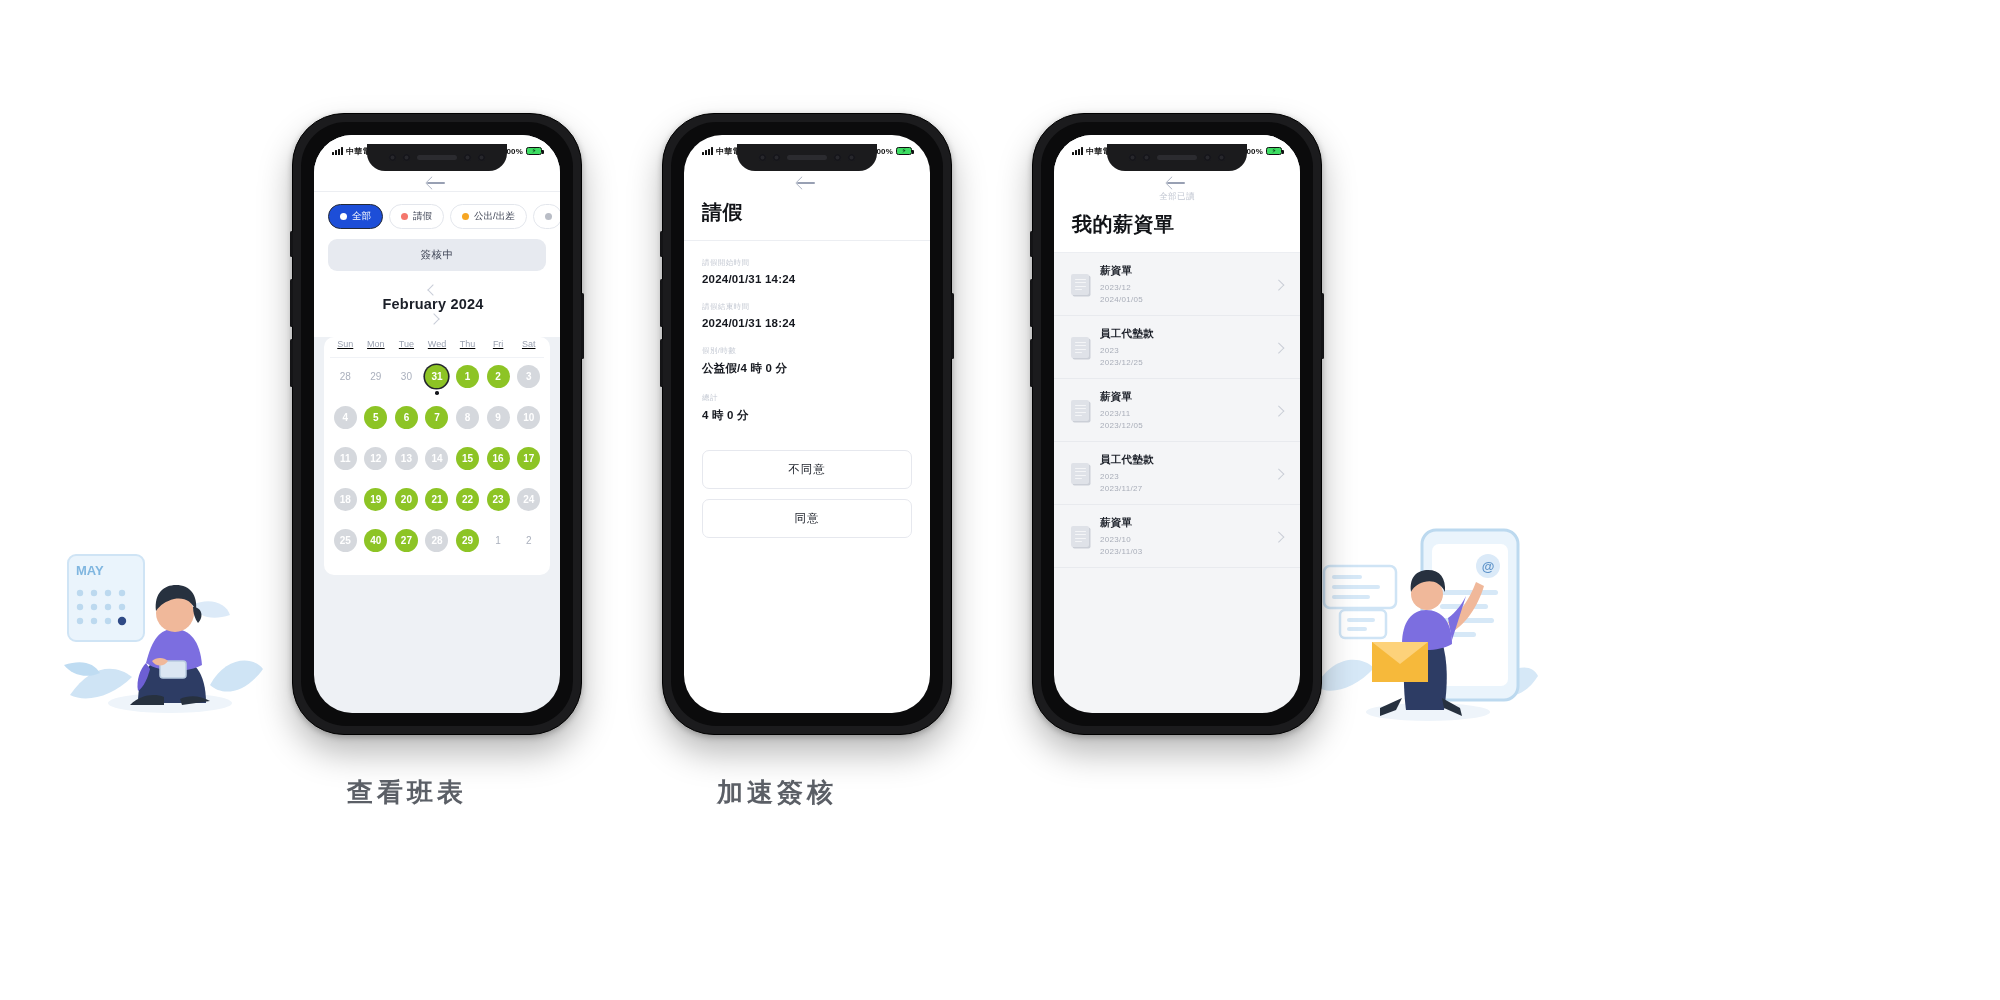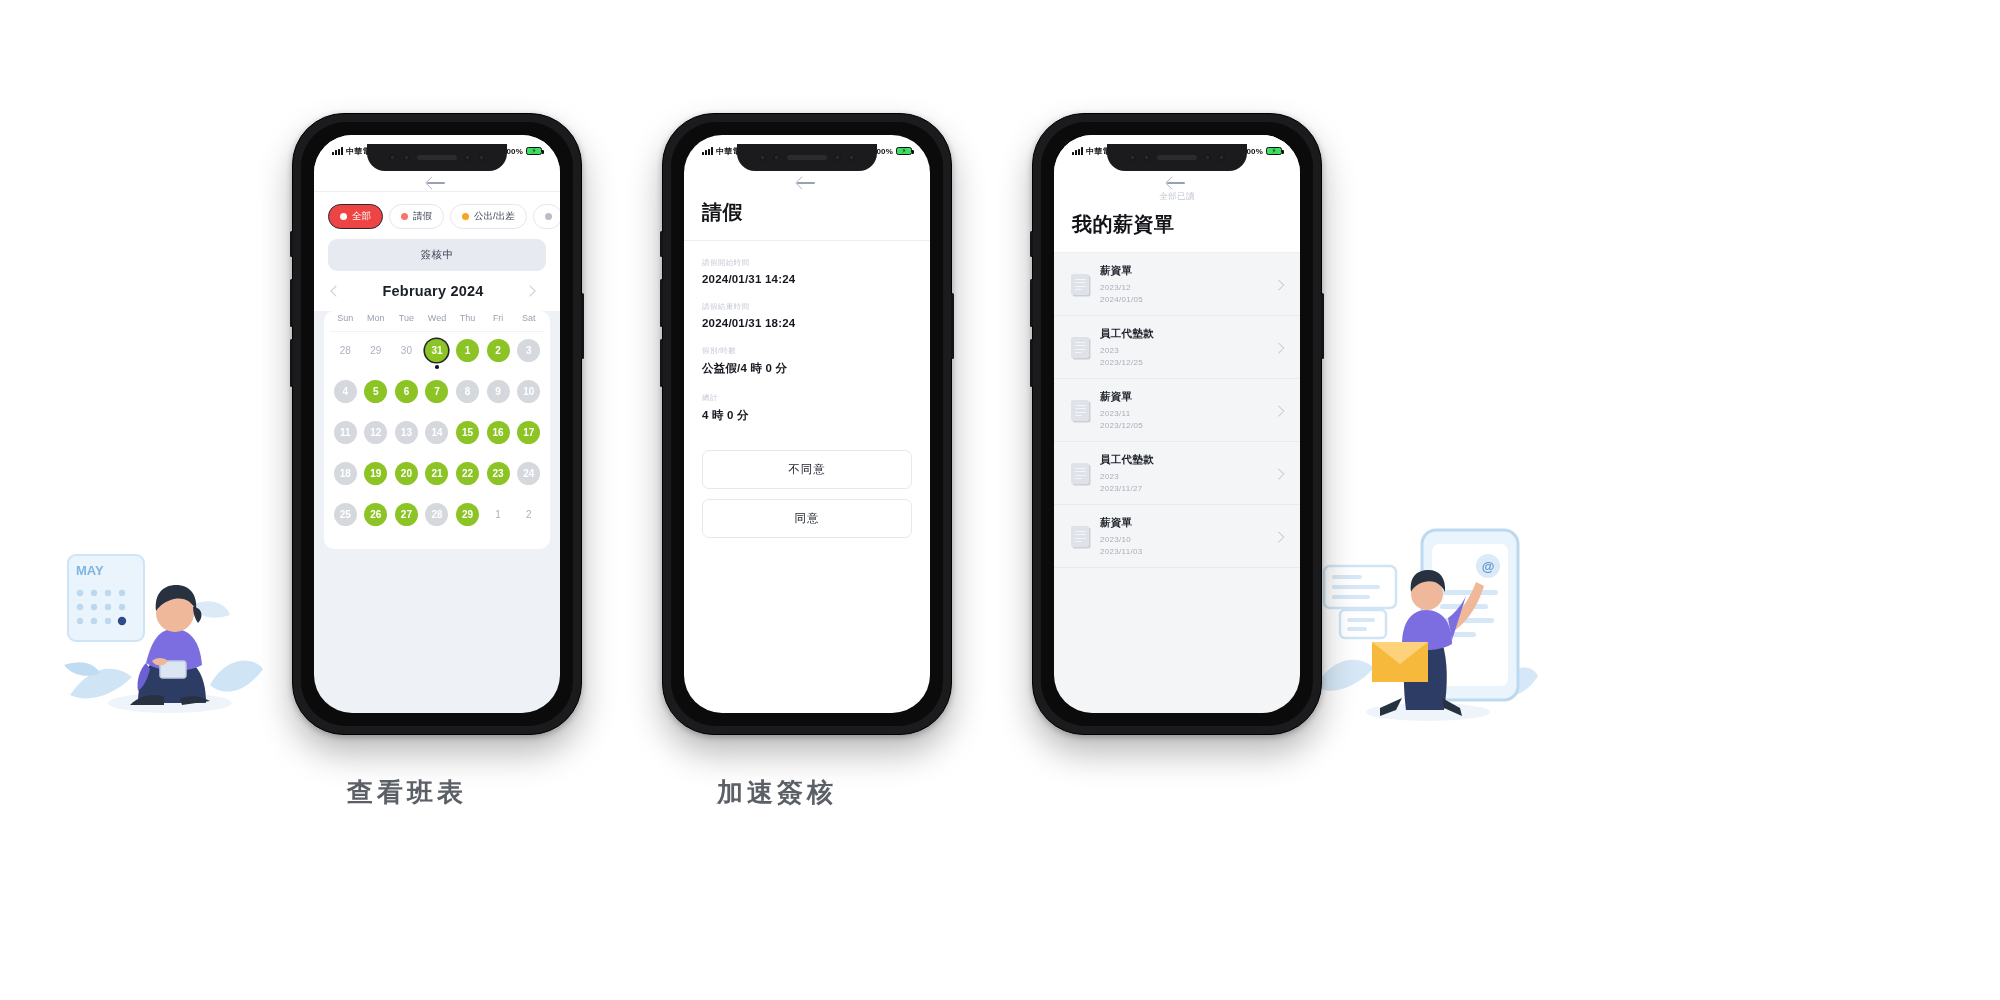--- a/index.html
+++ b/index.html
@@ -82,35 +82,35 @@
     letter-spacing:.5px;}
   .divider{height:1px;background:#eceef2;margin:0;}
 
   
   .p1body{background:#eef1f5;height:100%;display:flex;flex-direction:column;}
   .p1top{background:#fff;}
   .chiprow{display:flex;gap:6px;padding:12px 10px 8px 14px;overflow:hidden;background:#fff;}
   .chip{display:flex;align-items:center;gap:5px;border-radius:999px;padding:5px 11px;
     font-size:9.5px;white-space:nowrap;border:1px solid #e3e6ec;background:#fff;color:#3b4152;}
   .chip .dot{width:7px;height:7px;border-radius:50%;display:block;}
-  .chip.active{background:#ef4444;color:#fff;border-color:#252a36;}
+  .chip.active{background:#1d4ed8;color:#fff;border-color:#252a36;}
   .chip.partial{padding-right:4px;}
   .statusbtn{margin:2px 14px 10px 14px;background:#e7eaf0;border-radius:9px;
     text-align:center;padding:9px 0;font-size:10.5px;color:#3d4354;letter-spacing:.5px;}
   .monthrow{display:flex;align-items:center;justify-content:space-between;
-    padding:2px 24px 12px 16px;background:#fff;}
+    padding:2px 24px 12px 16px;background:#fff;flex-direction:column;}
   .chev{width:13px;height:13px;position:relative;cursor:pointer;}
   .chev:after{content:"";position:absolute;left:3px;top:2.5px;width:7px;height:7px;
     border-top:1.6px solid #c8cdd8;border-right:1.6px solid #c8cdd8;}
   .chev.left:after{transform:rotate(-135deg);left:2px;}
   .chev.right:after{transform:rotate(45deg);}
   .monthlabel{font-size:14.5px;font-weight:700;color:#1b1f28;letter-spacing:.2px;}
   .calcard{background:#fff;margin:0 10px 0 10px;border-radius:10px;padding:0 6px 12px 6px;}
   .weekhead{display:grid;grid-template-columns:repeat(7,1fr);padding:2px 0 8px 0;
-    border-bottom:1px solid #f0f2f6;}
+    border-bottom:1px solid #f0f2f6;text-decoration:underline;}
   .weekhead div{text-align:center;font-size:9px;color:#9aa1b0;}
   .weekrow{display:grid;grid-template-columns:repeat(7,1fr);padding:7px 0 0 0;}
   .daycell{display:flex;flex-direction:column;align-items:center;justify-content:flex-start;
     height:34px;position:relative;}
   .day{width:23px;height:23px;border-radius:50%;display:flex;align-items:center;
     justify-content:center;font-size:10px;font-weight:700;color:#fff;}
   .day.green{background:#8dc425;}
   .day.gray{background:#d5d8dd;}
   .day.plain{background:transparent;color:#aab0bd;font-weight:400;}
   .day.sel{box-shadow:0 0 0 1.6px #23262d;}
@@ -415,21 +415,21 @@
                   </div>
                   <div class="daycell">
                     <div class="day gray">24</div>
                   </div>
                 </div>
                 <div class="weekrow">
                   <div class="daycell">
                     <div class="day gray">25</div>
                   </div>
                   <div class="daycell">
-                    <div class="day green">26</div>
+                    <div class="day green">40</div>
                   </div>
                   <div class="daycell">
                     <div class="day green">27</div>
                   </div>
                   <div class="daycell">
                     <div class="day gray">28</div>
                   </div>
                   <div class="daycell">
                     <div class="day green">29</div>
                   </div>

